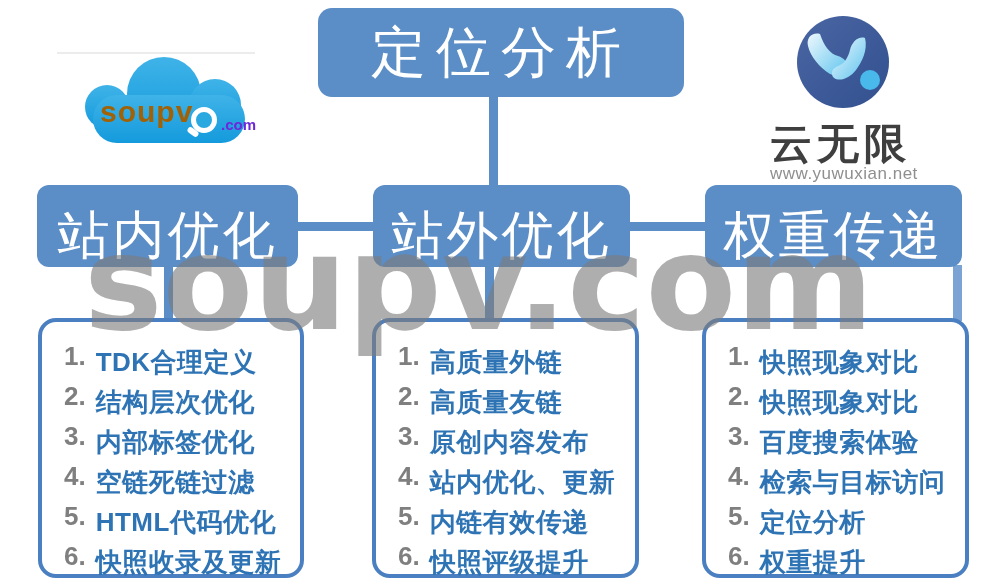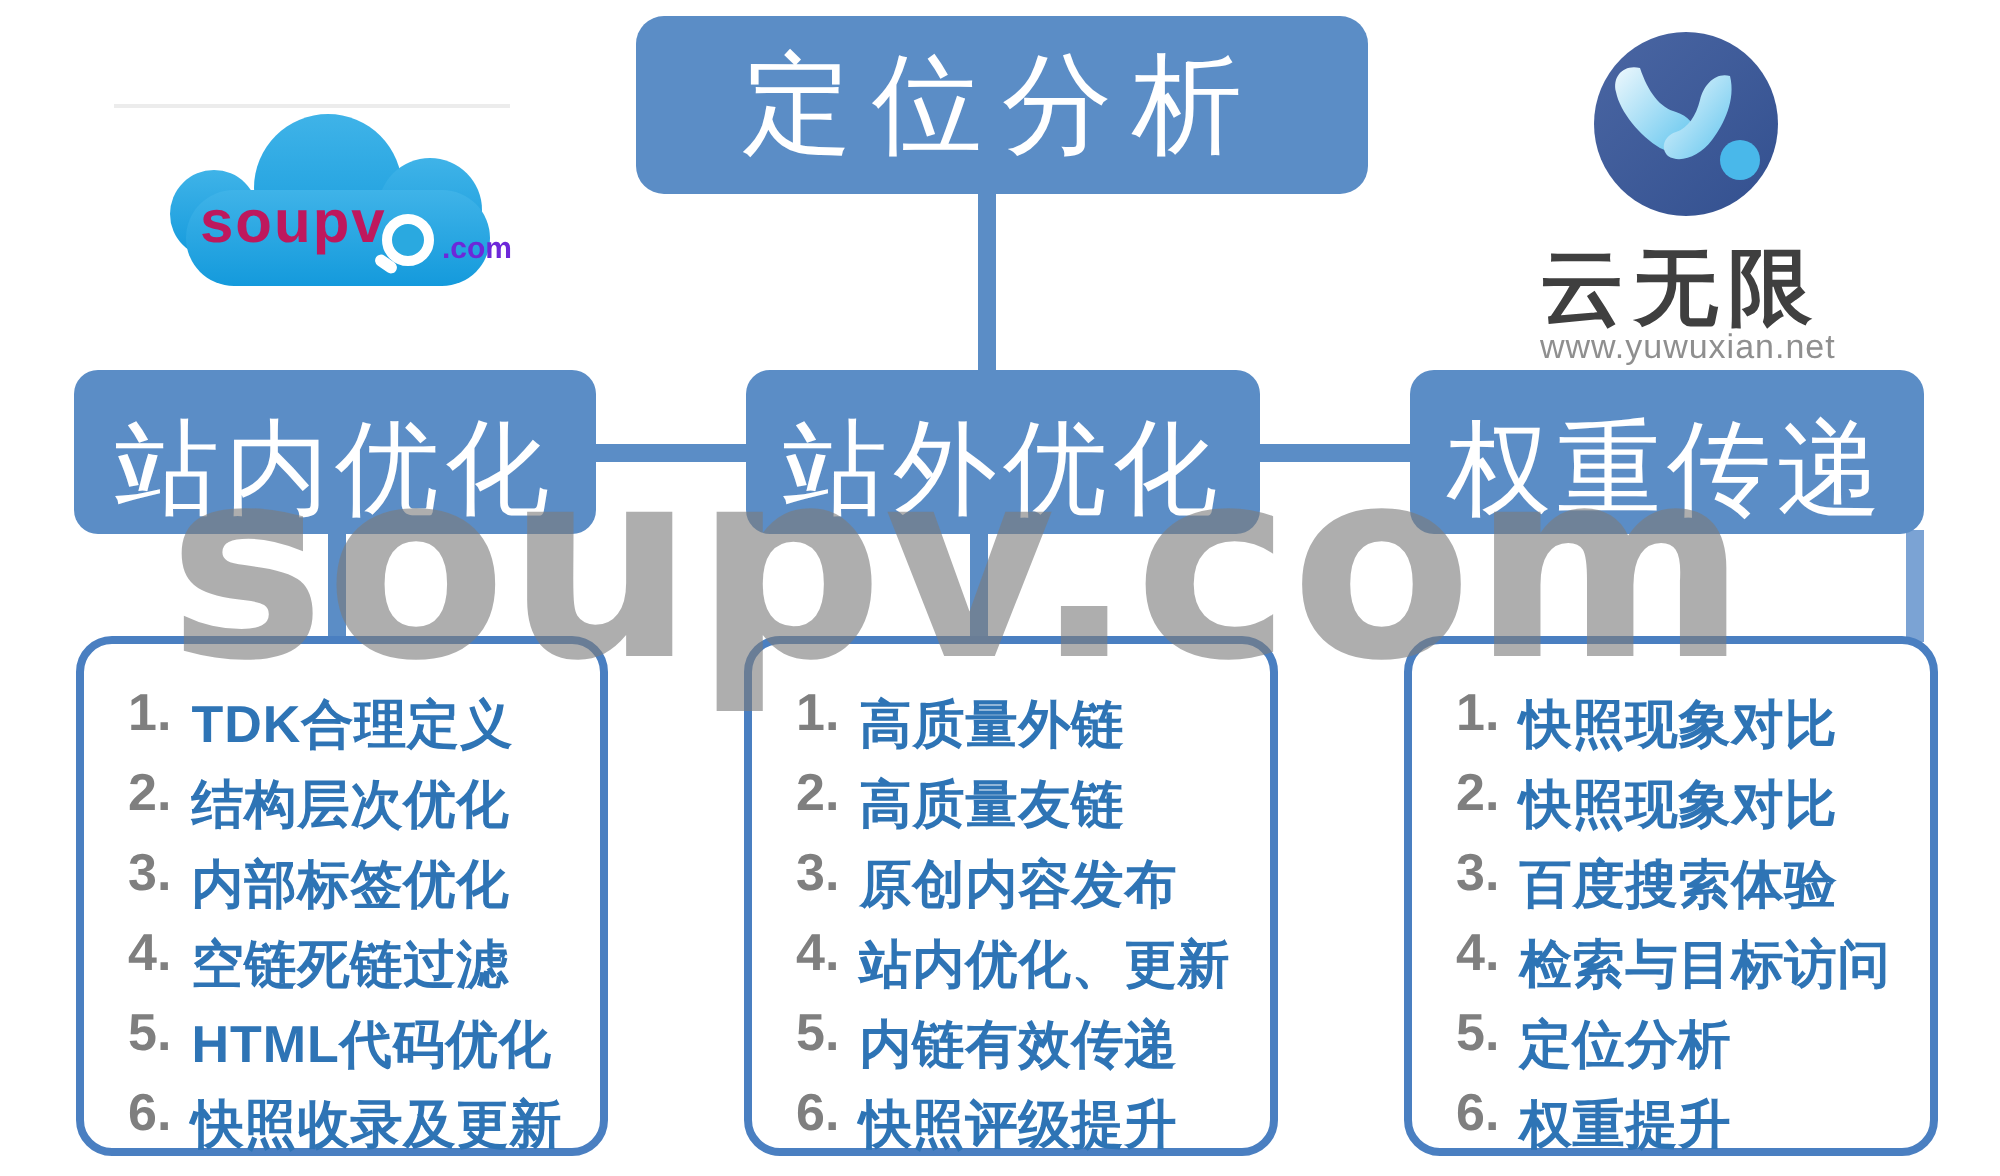--- a/index.html
+++ b/index.html
@@ -41,21 +41,21 @@
 
   
   .hairline { position:absolute; left:57px; top:52px; width:198px; height:2px;
               background:#ececec; z-index:3; }
   .logo-soupv { position:absolute; left:85px; top:55px; width:180px; height:90px; z-index:4; }
   .cl { position:absolute; background:linear-gradient(#3fb3e8,#149adc); }
   .cl-body { left:8px; top:40px; width:152px; height:48px; border-radius:24px; }
   .cl-puff1 { left:42px; top:2px;  width:74px; height:74px; border-radius:50%; }
   .cl-puff2 { left:0px;  top:30px; width:44px; height:44px; border-radius:50%; }
   .cl-puff3 { left:104px; top:24px; width:52px; height:52px; border-radius:50%; }
-  .soupv-word { position:absolute; left:15px; top:40px; color:#be185d; font-size:30px;
+  .soupv-word { position:absolute; left:15px; top:40px; color:#a16207; font-size:30px;
                 font-weight:bold; letter-spacing:1px; z-index:2; }
   .magnifier { position:absolute; left:106px; top:52px; width:26px; height:26px;
                border:5px solid #fff; border-radius:50%; background:#2aa9e0; z-index:3; }
   .magnifier-handle { position:absolute; left:102px; top:74px; width:12px; height:6px;
                       background:#fff; transform:rotate(35deg); border-radius:3px; z-index:3; }
   .dotcom { position:absolute; left:136px; top:61px; color:#6d28d9; font-size:15px;
             font-weight:bold; z-index:3; }
 
   
   .logo-yun { position:absolute; left:768px; top:0px; width:170px; height:172px; z-index:4;margin-top:16px; }

